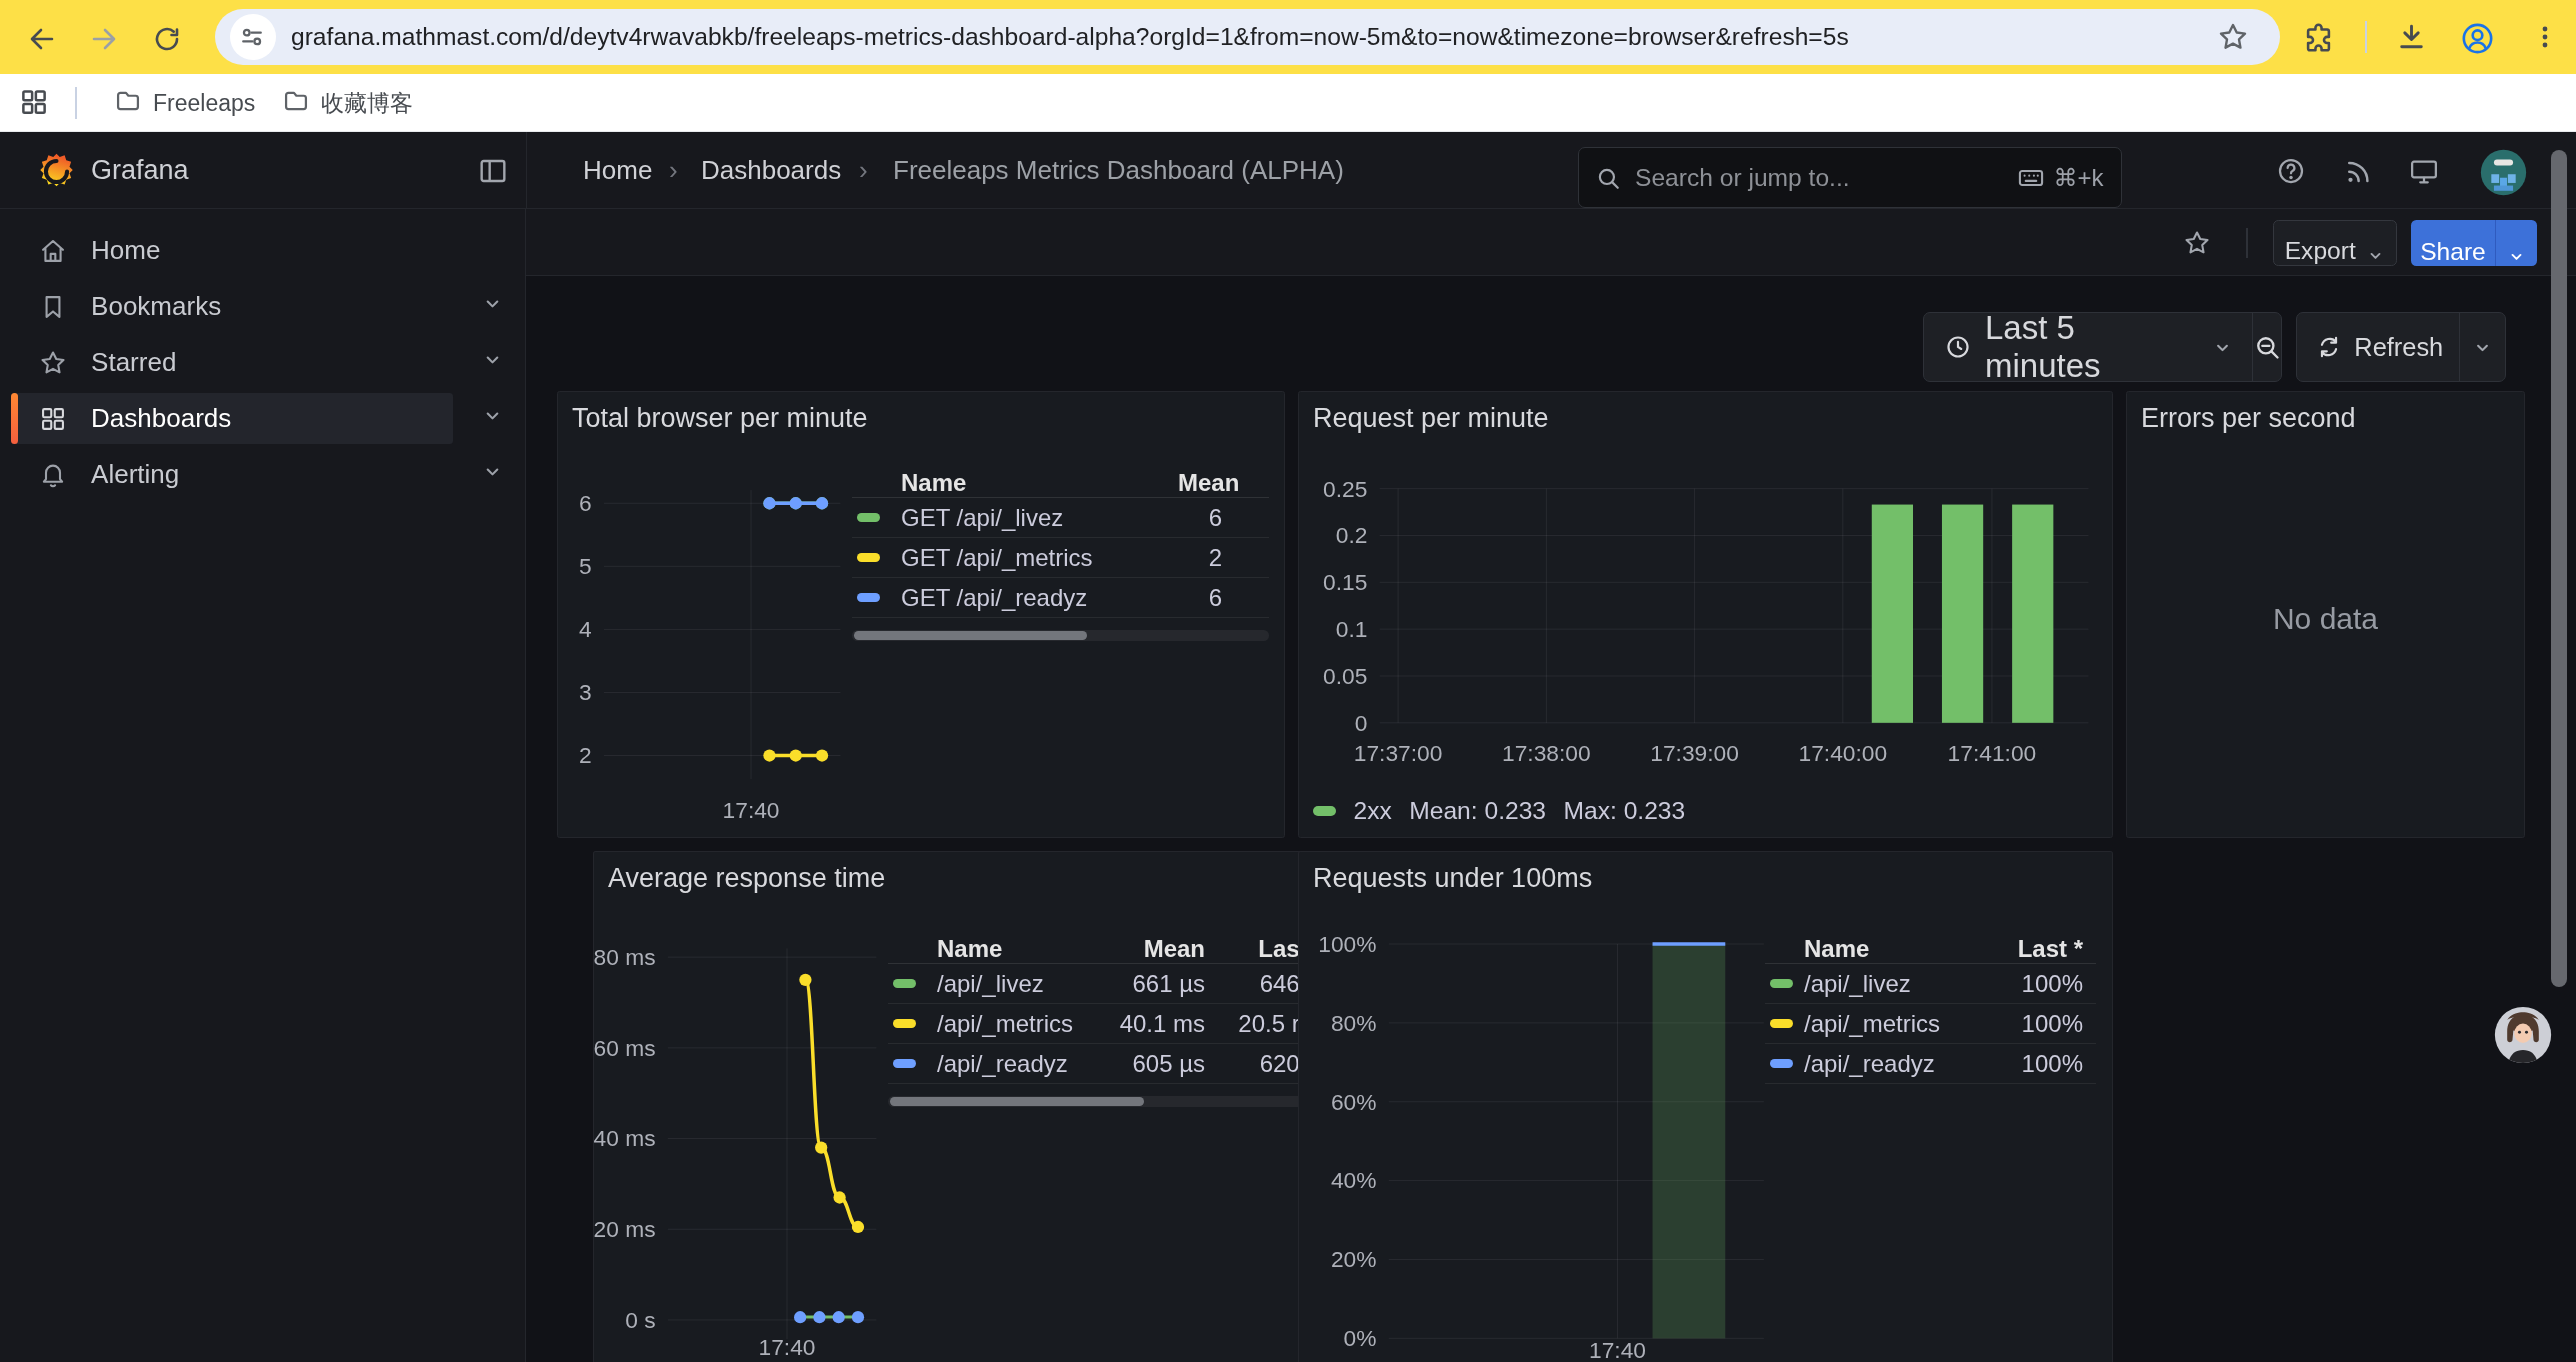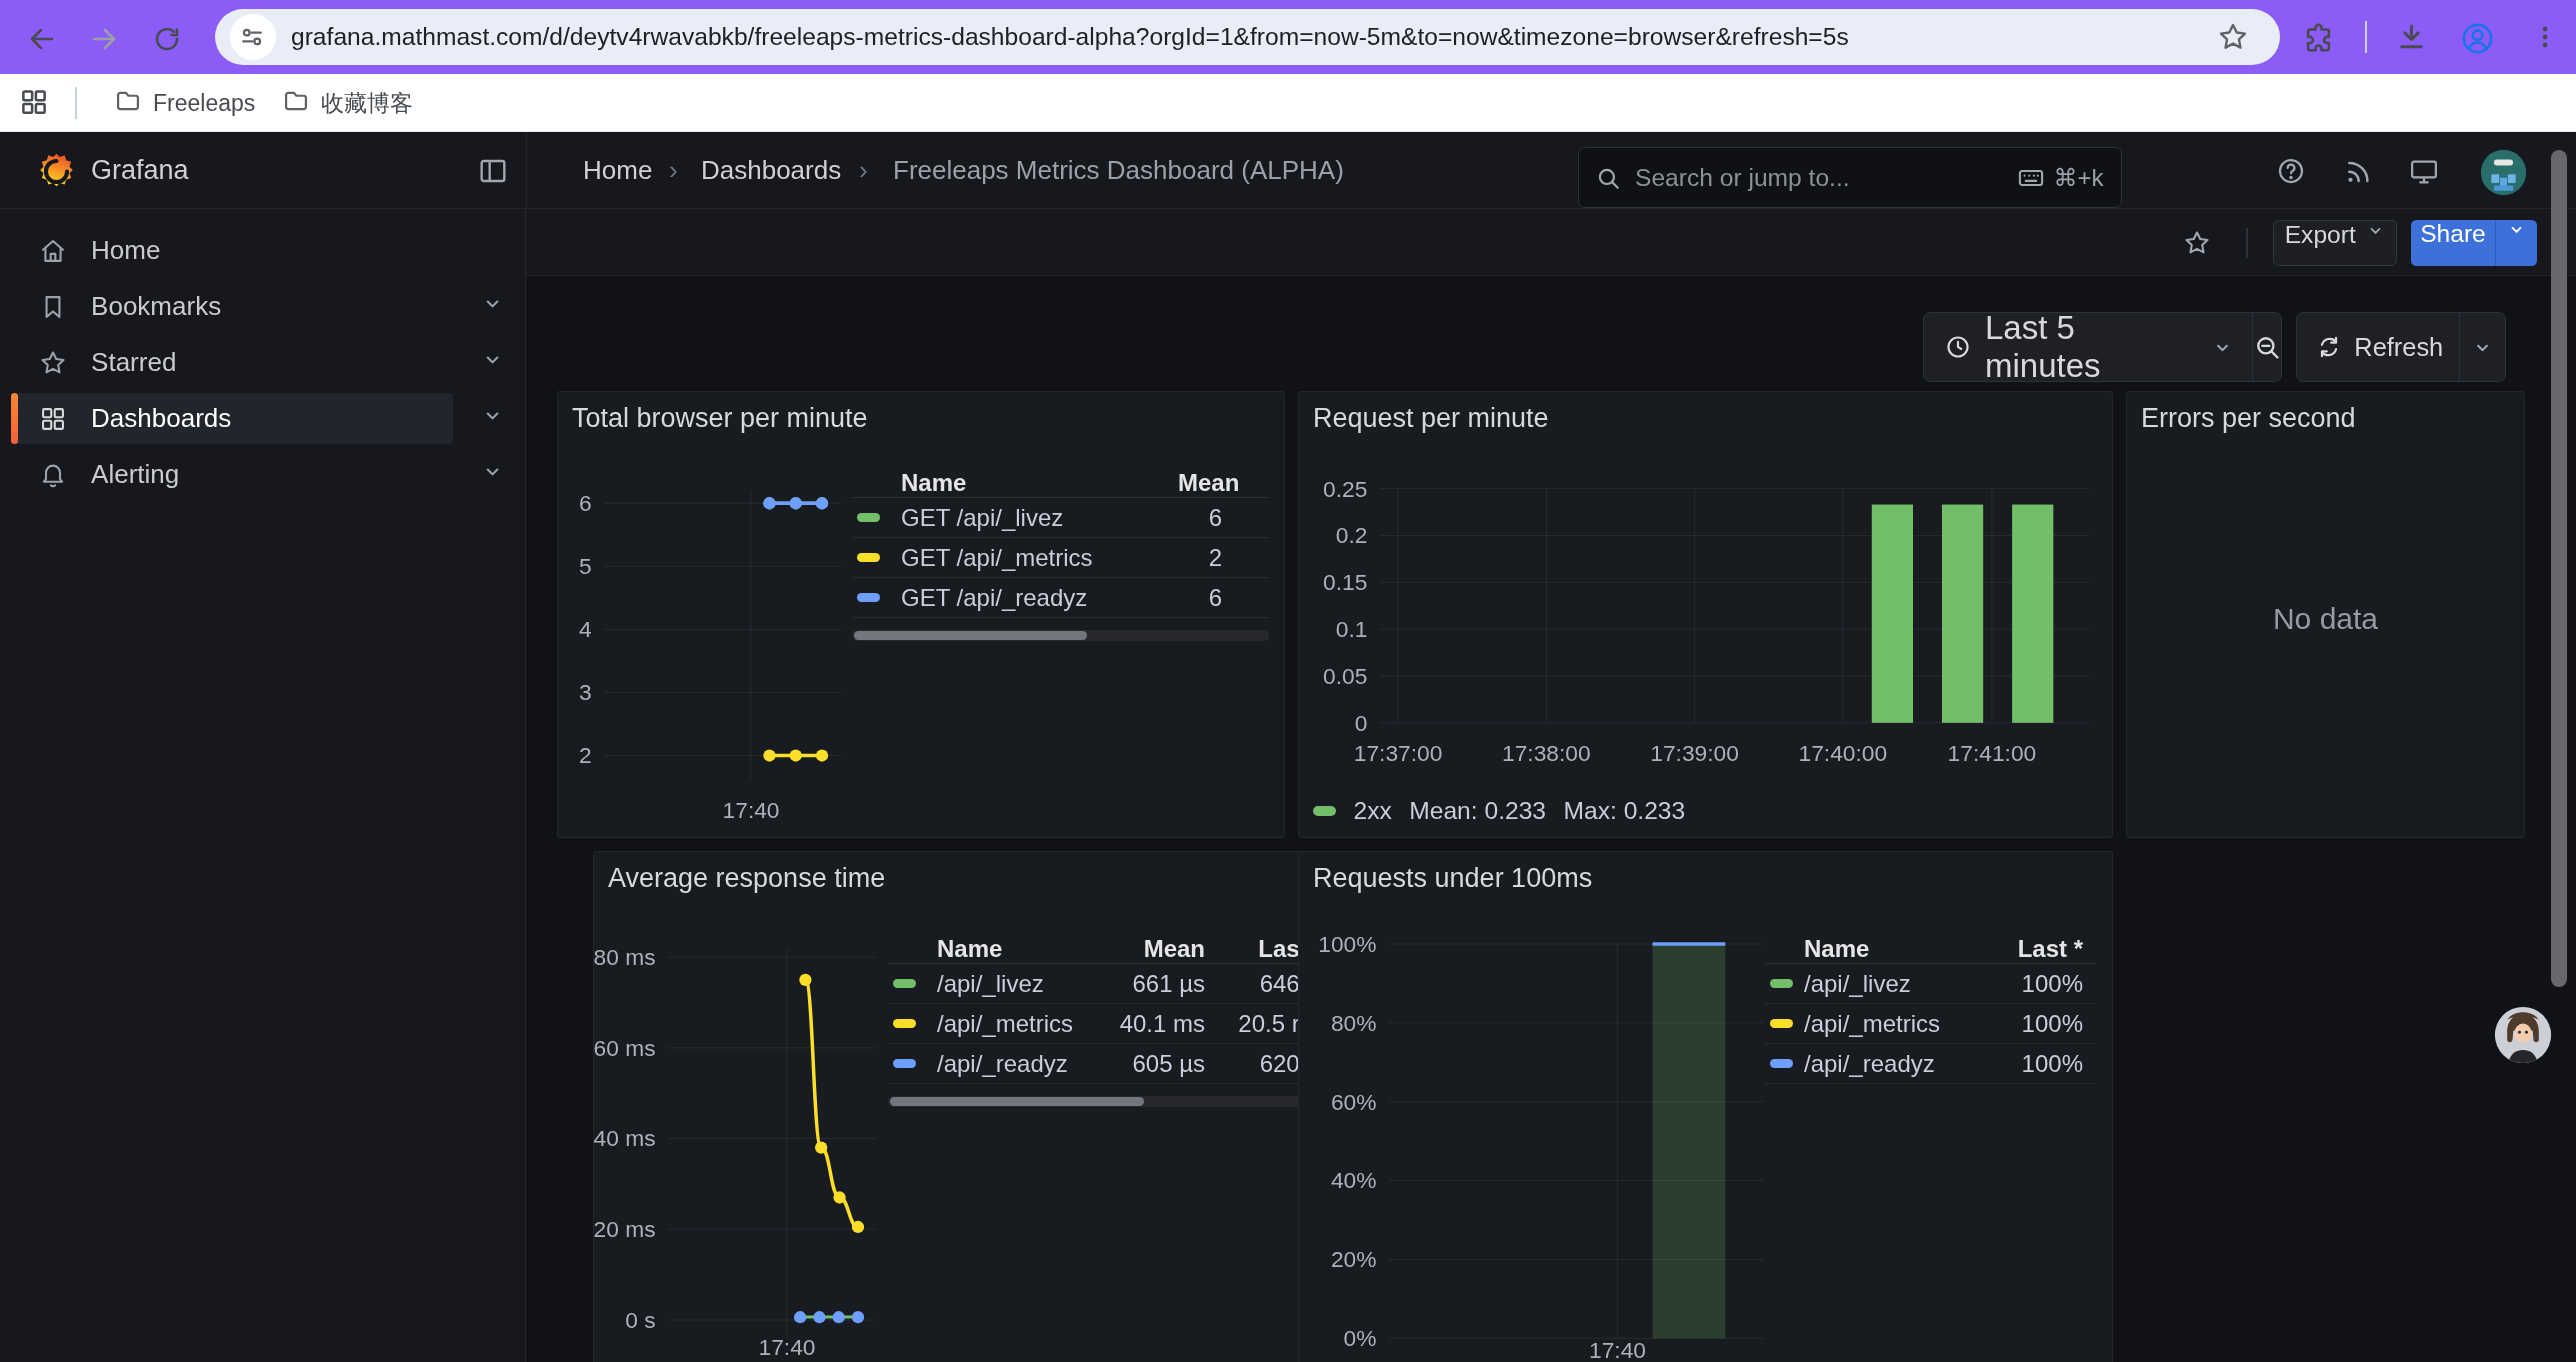--- a/index.html
+++ b/index.html
@@ -1,19 +1,19 @@
 <!DOCTYPE html>
 <html style="font-size:14px"><head>
 <meta charset="utf-8">
 <style>
   html,body{margin:0;padding:0;width:2576px;height:1363px;overflow:hidden;
     font-family:"Liberation Sans","DejaVu Sans",sans-serif;background:#111217;}
   .abs{position:absolute;}
   
-  .btoolbar{left:0;top:0;width:2576px;height:74px;background:#8b5cf6;}
+  .btoolbar{left:0;top:0;width:2576px;height:74px;background:#fde047;}
   .bbookmarks{left:0;top:74px;width:2576px;height:58px;background:#ffffff;border-bottom:0.9px solid #e8eaed;box-sizing:border-box;}
   .bicon{color:#474b50;display:flex;align-items:center;justify-content:center;}
   .bicon svg{display:block;}
   .urlpill{left:215px;top:8.8px;width:2065px;height:56px;border-radius:28px;background:#e8edf8;}
   .tunecircle{left:230px;top:14px;width:46px;height:46px;border-radius:50%;background:#ffffff;}
   .urltext{left:291px;top:0;height:74px;line-height:74px;font-size:24.6px;color:#202124;white-space:nowrap;}
   .bmpill{left:98px;top:81px;width:168px;height:44px;border-radius:22px;background:#f1f3f4;}
   .bmlabel{font-size:23px;color:#474b50;line-height:58px;white-space:nowrap;}
   .vdiv{width:1.8px;background:#dadce0;}
   
@@ -25,21 +25,21 @@
   .canvas{left:527px;top:144px;width:2049px;height:1087px;background:#111217;}
   .gicon{color:#a2a6ae;display:flex;align-items:center;justify-content:center;}
   .gicon svg{display:block;}
   .brand{left:91px;top:0;height:77px;line-height:77px;font-size:27px;color:#cfd1d6;font-weight:500;}
   .crumb{font-size:26px;color:#d0d1d6;line-height:77px;white-space:nowrap;}
   .crumb.dim{color:#9da1a7;}
   .crumbsep{font-size:26px;color:#73767e;line-height:77px;padding:0 16px;}
   .searchbox{left:1578px;top:15px;width:544px;height:61px;background:#101114;border:0.9px solid #2f3238;border-radius:7px;box-sizing:border-box;display:flex;align-items:center;}
   .searchph{font-size:24.6px;color:#8e9197;margin-left:14px;flex:1;}
   .kbdhint{font-size:24px;color:#9da1a9;display:flex;align-items:center;gap:8.8px;margin-right:17.5px;}
-  .gbtn{border-radius:5.3px;font-size:24.6px;color:#d8d9dd;display:flex;align-items:flex-start;justify-content:center;box-sizing:border-box;}
+  .gbtn{border-radius:5.3px;font-size:24.6px;color:#d8d9dd;display:flex;align-items:flex-end;justify-content:center;box-sizing:border-box;}
   .btn-outline{background:#1d1f24;border:0.9px solid #34373e;}
   .share{background:#3d71d9;color:#ffffff;font-weight:500;}
   .tgroup{background:#1e2025;border:0.9px solid #2e3138;border-radius:7px;box-sizing:border-box;display:flex;align-items:center;color:#d8d9dd;}
   .tgdiv{width:0.9px;align-self:stretch;background:#2e3138;}
   
   .srow{position:absolute;left:10.5px;width:442px;height:51px;border-radius:3.5px;display:flex;align-items:center;color:#c9cbd1;font-size:26px;}
   .srow .sicon{width:28px;height:28px;margin-left:28px;color:#9da1a9;}
   .srow .slabel{margin-left:24.6px;}
   .srow.active{background:#23252c;color:#ffffff;}
   .srow.active .sicon{color:#d8d9dd;}

